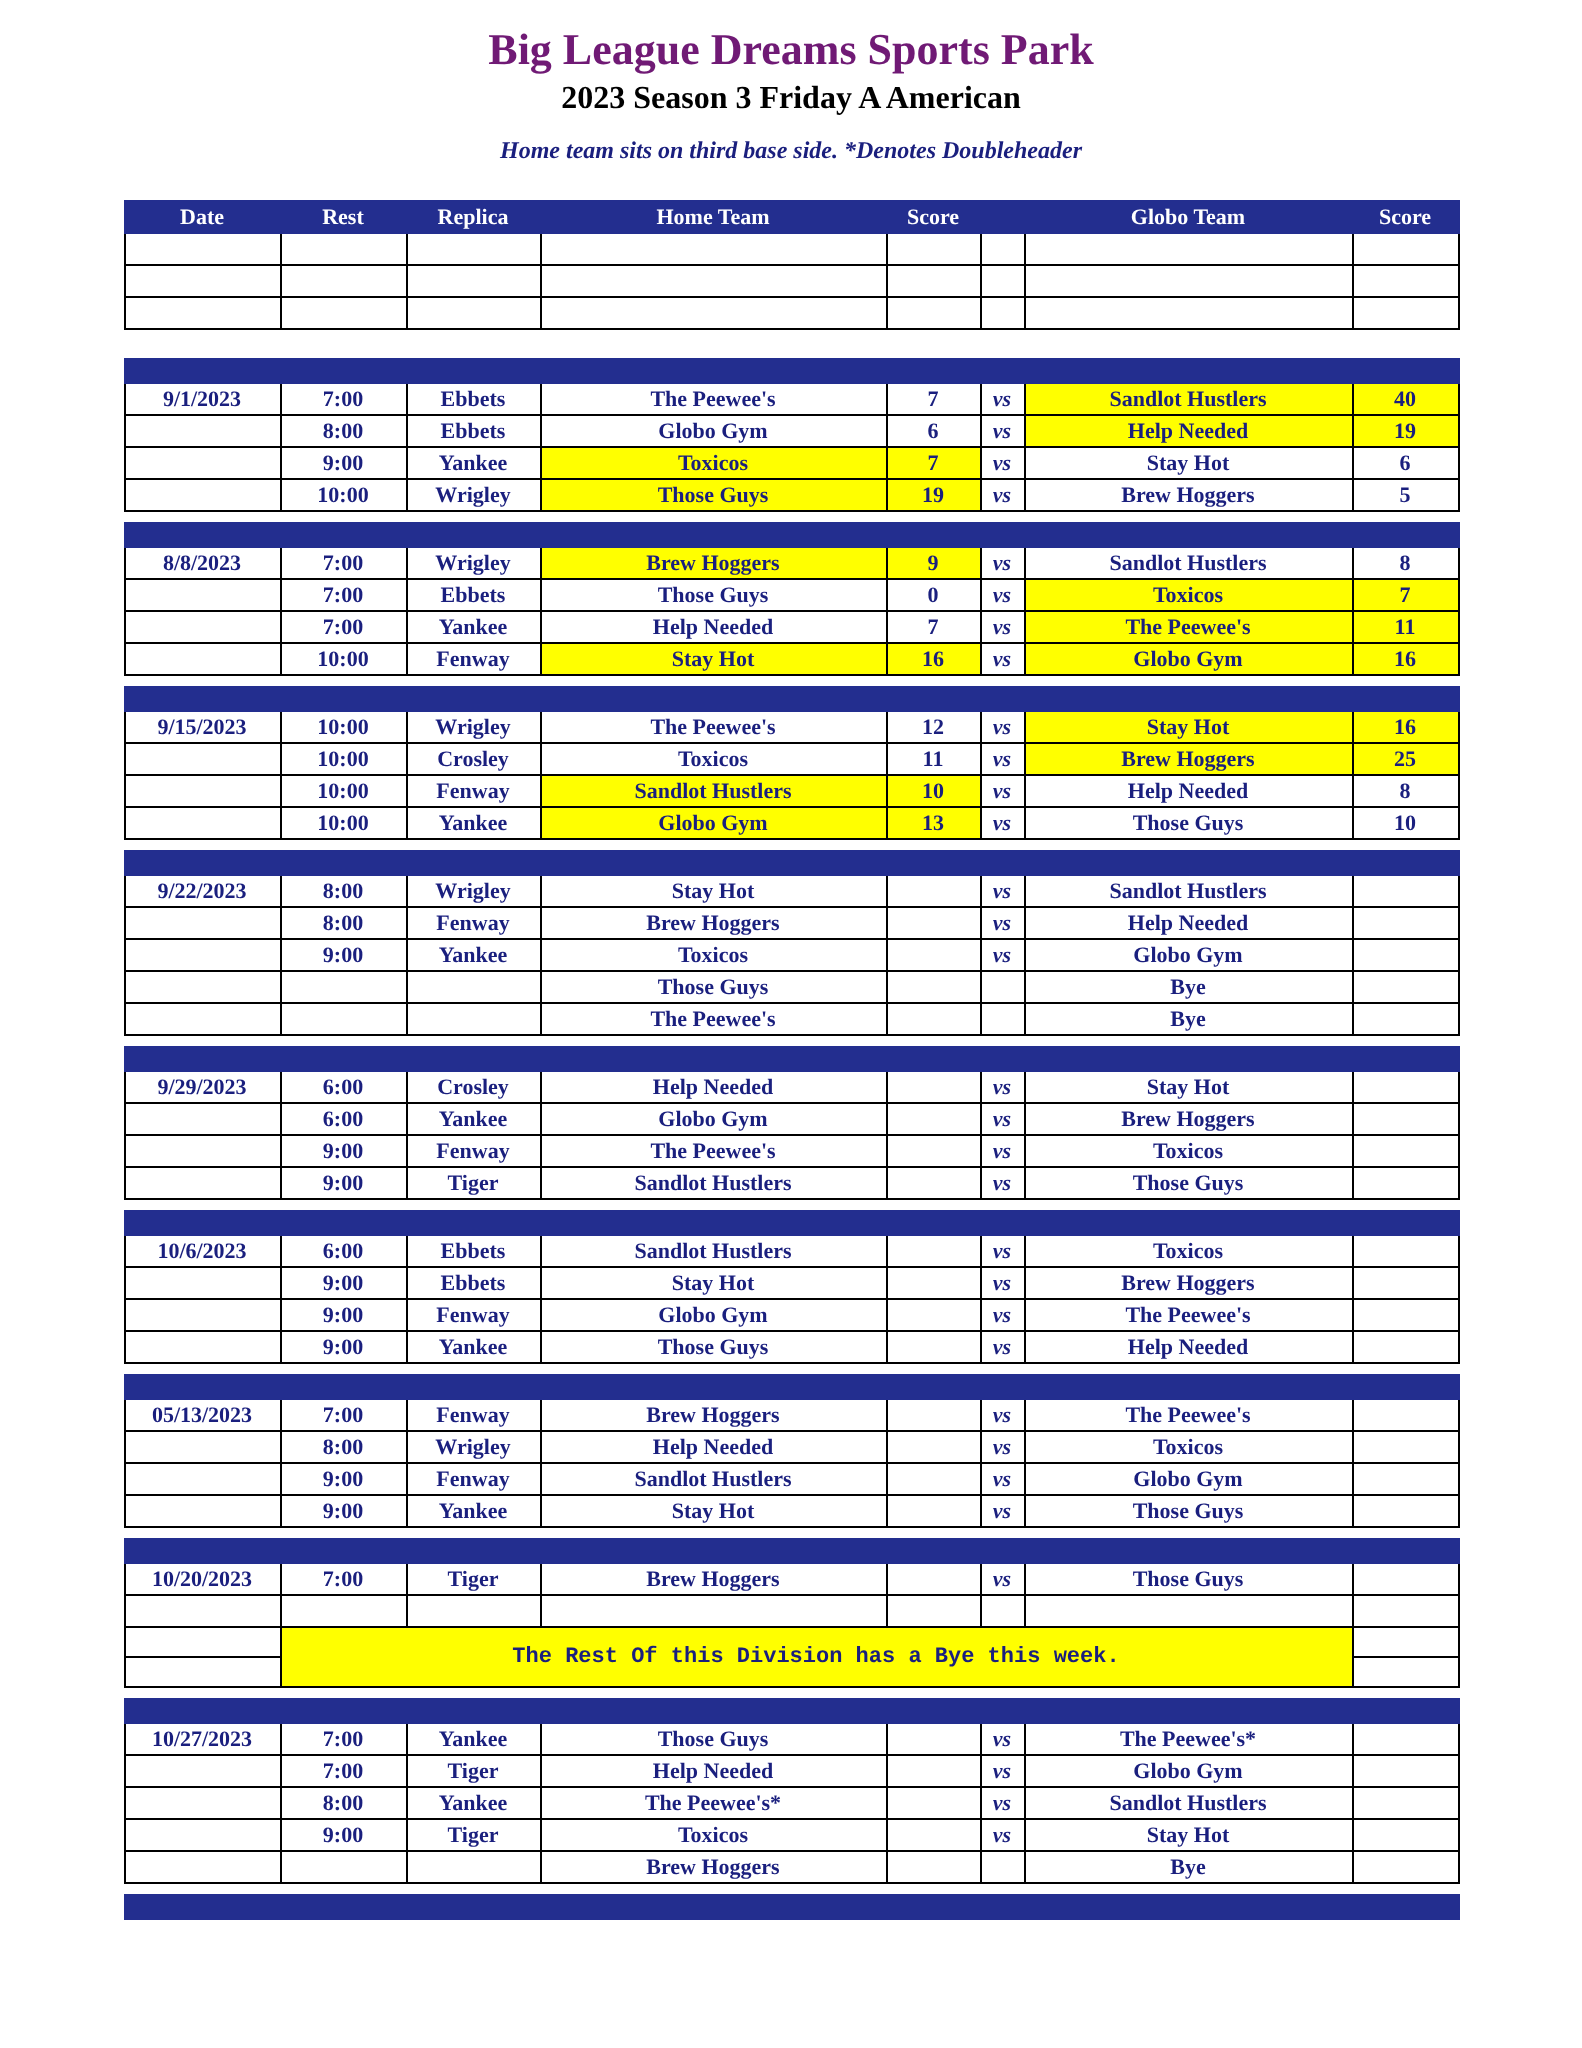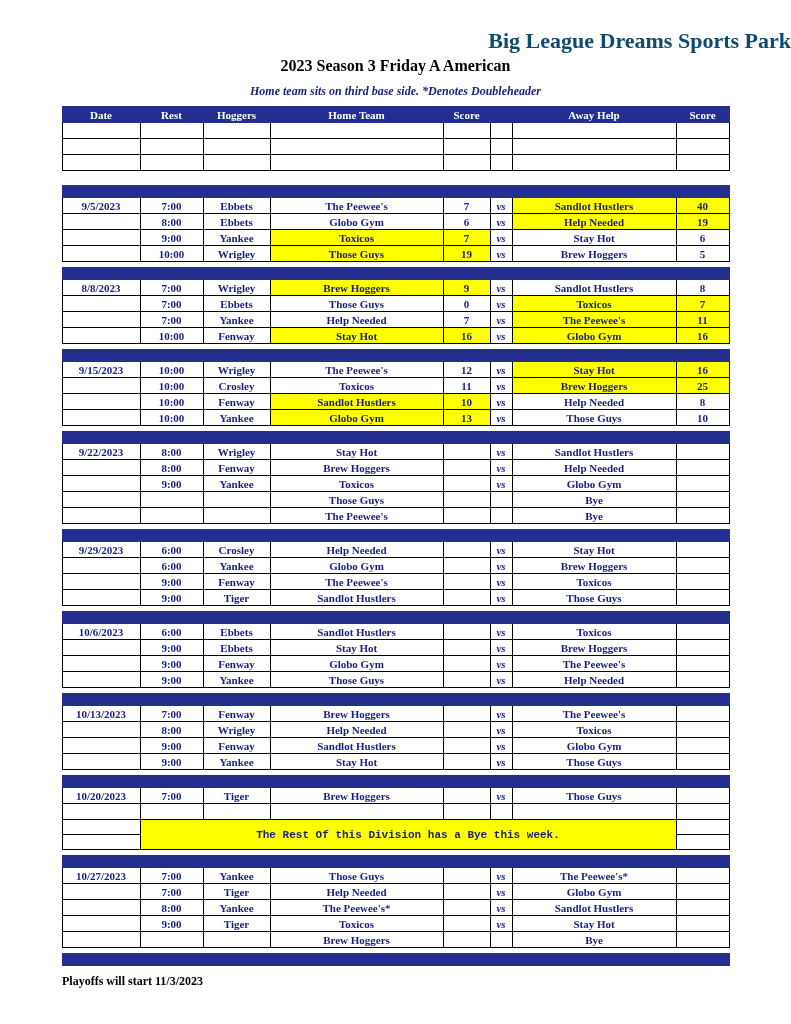--- a/index.html
+++ b/index.html
@@ -5,46 +5,46 @@
   * { margin:0; padding:0; box-sizing:border-box; }
   html,body { background:#ffffff; }
   .page {
     position:relative;
     width:791px; height:1024px;
     background:#ffffff;
     font-family:"Liberation Serif", serif;
     overflow:hidden;
   }
   .title {
-    padding-top:28px;
-    text-align:right;
+    padding-top:12px;
+    text-align:center;
     font-size:22px;
     font-weight:bold;
-    color:#0c4a6e;
+    color:#701a75;
   }
   .subtitle {
     margin-top:3px;
     text-align:center;
     font-size:16px;
     font-weight:bold;
     color:#000000;
   }
   .note {
     margin-top:9px;
     text-align:center;
     font-size:12px;
     font-weight:bold;
     font-style:italic;
     color:var(--text-navy, #1a1f7e);
   }
   table.schedule {
     border-collapse:collapse;
     table-layout:fixed;
     width:667px;
-    margin:7px auto 0 auto;
+    margin:17px auto 0 auto;
   }
   table.schedule td, table.schedule th {
     border:1px solid #000000;
     height:16px;
     font-size:11px;
     font-weight:bold;
     color:var(--text-navy, #1a1f7e);
     text-align:center;
     vertical-align:middle;
     padding:0 1px;
@@ -96,25 +96,25 @@
       <col style="width:173px">
         <col style="width:47px">
         <col style="width:22px">
       <col style="width:164px">
         <col style="width:53px">
     </colgroup>
     <thead>
       <tr>
         <th>Date</th>
         <th>Rest</th>
-        <th>Hoggers</th>
+        <th>Replica</th>
         <th>Home Team</th>
         <th>Score</th>
         <th></th>
-        <th>Away Help</th>
+        <th>Globo Team</th>
         <th>Score</th>
       </tr>
     </thead>
     <tbody id="schedule-body">
         <tr>
           <td></td>
           <td></td>
           <td></td>
           <td></td>
           <td></td>
@@ -142,21 +142,21 @@
           <td></td>
           <td></td>
         </tr>
         <tr class="gap gap-large">
           <td colspan="8"></td>
         </tr>
         <tr class="sep-row">
           <td colspan="8"></td>
         </tr>
         <tr>
-          <td>9/5/2023</td>
+          <td>9/1/2023</td>
           <td>7:00</td>
           <td>Ebbets</td>
           <td>The Peewee's</td>
           <td>7</td>
           <td class="vs">vs</td>
           <td class="hl">Sandlot Hustlers</td>
           <td class="hl">40</td>
         </tr>
         <tr>
           <td></td>
@@ -428,21 +428,21 @@
           <td>Help Needed</td>
           <td></td>
         </tr>
         <tr class="gap">
           <td colspan="8"></td>
         </tr>
         <tr class="sep-row">
           <td colspan="8"></td>
         </tr>
         <tr>
-          <td>10/13/2023</td>
+          <td>05/13/2023</td>
           <td>7:00</td>
           <td>Fenway</td>
           <td>Brew Hoggers</td>
           <td></td>
           <td class="vs">vs</td>
           <td>The Peewee's</td>
           <td></td>
         </tr>
         <tr>
           <td></td>
@@ -567,14 +567,13 @@
         </tr>
         <tr class="gap">
           <td colspan="8"></td>
         </tr>
         <tr class="sep-row">
           <td colspan="8"></td>
         </tr>
       </tbody>
   </table>
 
-  <div class="footer">Playoffs will start 11/3/2023</div>
 </div>
 
 </body></html>

